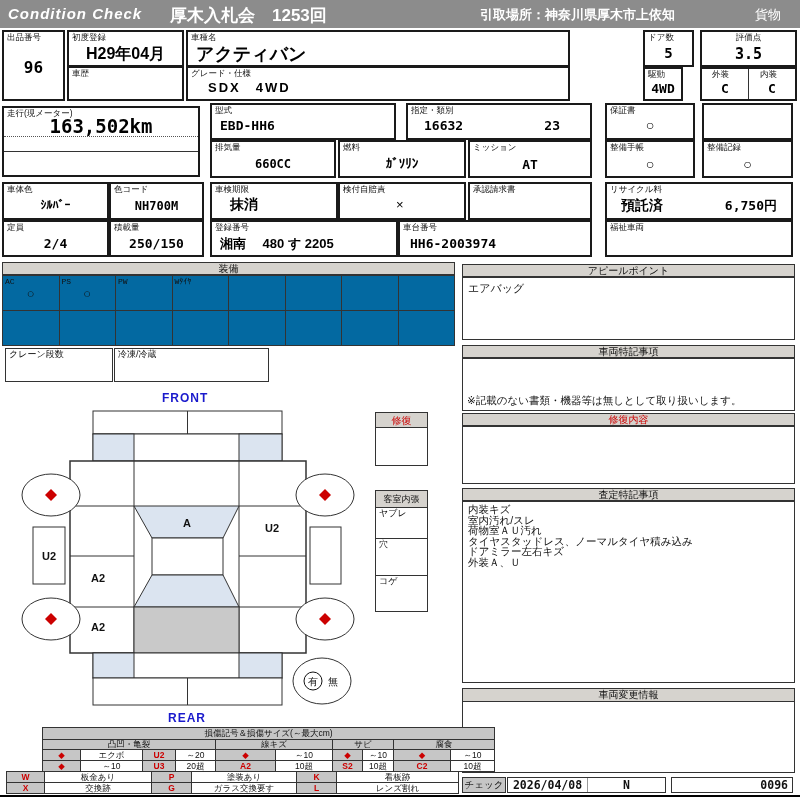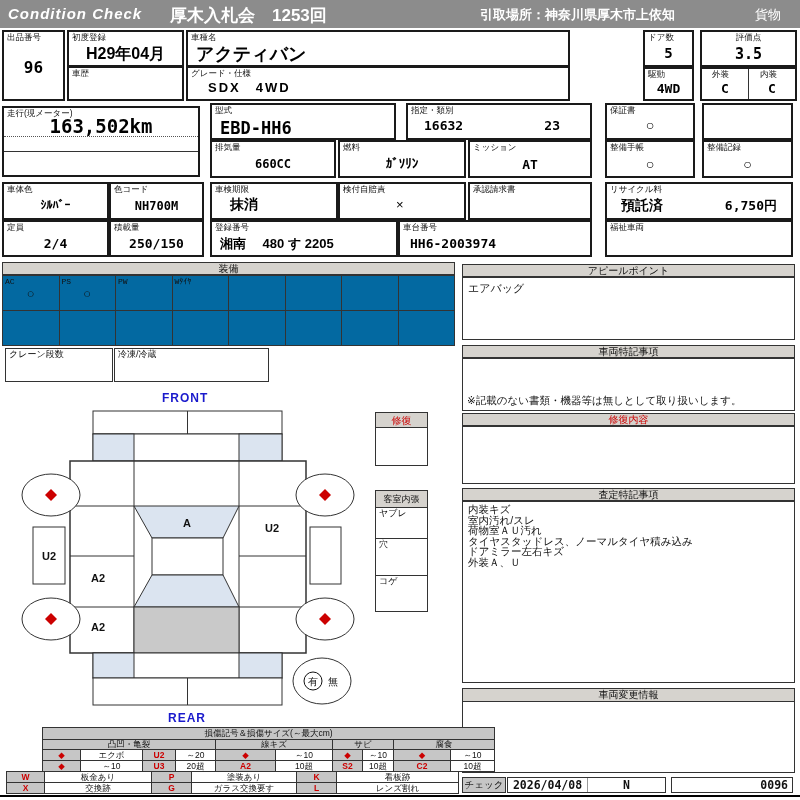--- a/index.html
+++ b/index.html
@@ -57,21 +57,21 @@
     <span class="val" style="top:10px;font-size:18px;text-align:left;padding-left:8px;">アクティバン</span>
   </div>
   <div class="box" style="left:186px;top:67px;width:384px;height:34px;border-top-width:1px;">
     <span class="lbl">グレード・仕様</span>
     <span class="val" style="top:11px;font-size:13px;text-align:left;padding-left:20px;letter-spacing:2px;">SDX　4WD</span>
   </div>
   <div class="box" style="left:643px;top:30px;width:51px;height:37px;">
     <span class="lbl">ドア数</span>
     <span class="val mono" style="top:13px;font-size:14px;">5</span>
   </div>
-  <div class="box" style="left:643px;top:67px;width:51px;height:34px;">
+  <div class="box" style="left:643px;top:67px;width:40px;height:34px;">
     <span class="lbl">駆動</span>
     <span class="val mono" style="top:12px;font-size:13px;">4WD</span>
   </div>
   <div class="box" style="left:700px;top:30px;width:97px;height:37px;">
     <span class="lbl" style="left:0;right:0;text-align:center;">評価点</span>
     <span class="val mono" style="top:13px;font-size:15px;">3.5</span>
   </div>
   <div class="box" style="left:700px;top:67px;width:97px;height:34px;">
     <div class="abs" style="left:46px;top:0;width:1px;height:30px;background:#333;"></div>
     <span class="lbl" style="left:10px;">外装</span>
@@ -81,21 +81,21 @@
   </div>
 
   <div class="box" style="left:2px;top:106px;width:198px;height:71px;">
     <span class="lbl">走行(現メーター)</span>
     <span class="val mono" style="top:7px;font-size:19px;">163,502km</span>
     <div class="abs" style="left:0;right:0;top:28px;border-top:1px dotted #555;"></div>
     <div class="abs" style="left:0;right:0;top:43px;border-top:1px solid #333;"></div>
   </div>
   <div class="box" style="left:210px;top:103px;width:186px;height:37px;">
     <span class="lbl">型式</span>
-    <span class="val mono" style="top:13px;font-size:17px;text-align:left;padding-left:8px;">EBD-HH6</span>
+    <span class="val mono" style="top:13px;font-size:13px;text-align:left;padding-left:8px;">EBD-HH6</span>
   </div>
   <div class="box" style="left:406px;top:103px;width:186px;height:37px;">
     <span class="lbl">指定・類別</span>
     <span class="val mono" style="top:13px;font-size:13px;text-align:left;padding-left:16px;">16632</span>
     <span class="val mono" style="top:13px;font-size:13px;text-align:right;padding-right:30px;">23</span>
   </div>
   <div class="box" style="left:210px;top:140px;width:126px;height:38px;">
     <span class="lbl">排気量</span>
     <span class="val mono" style="top:15px;font-size:12px;">660CC</span>
   </div>

